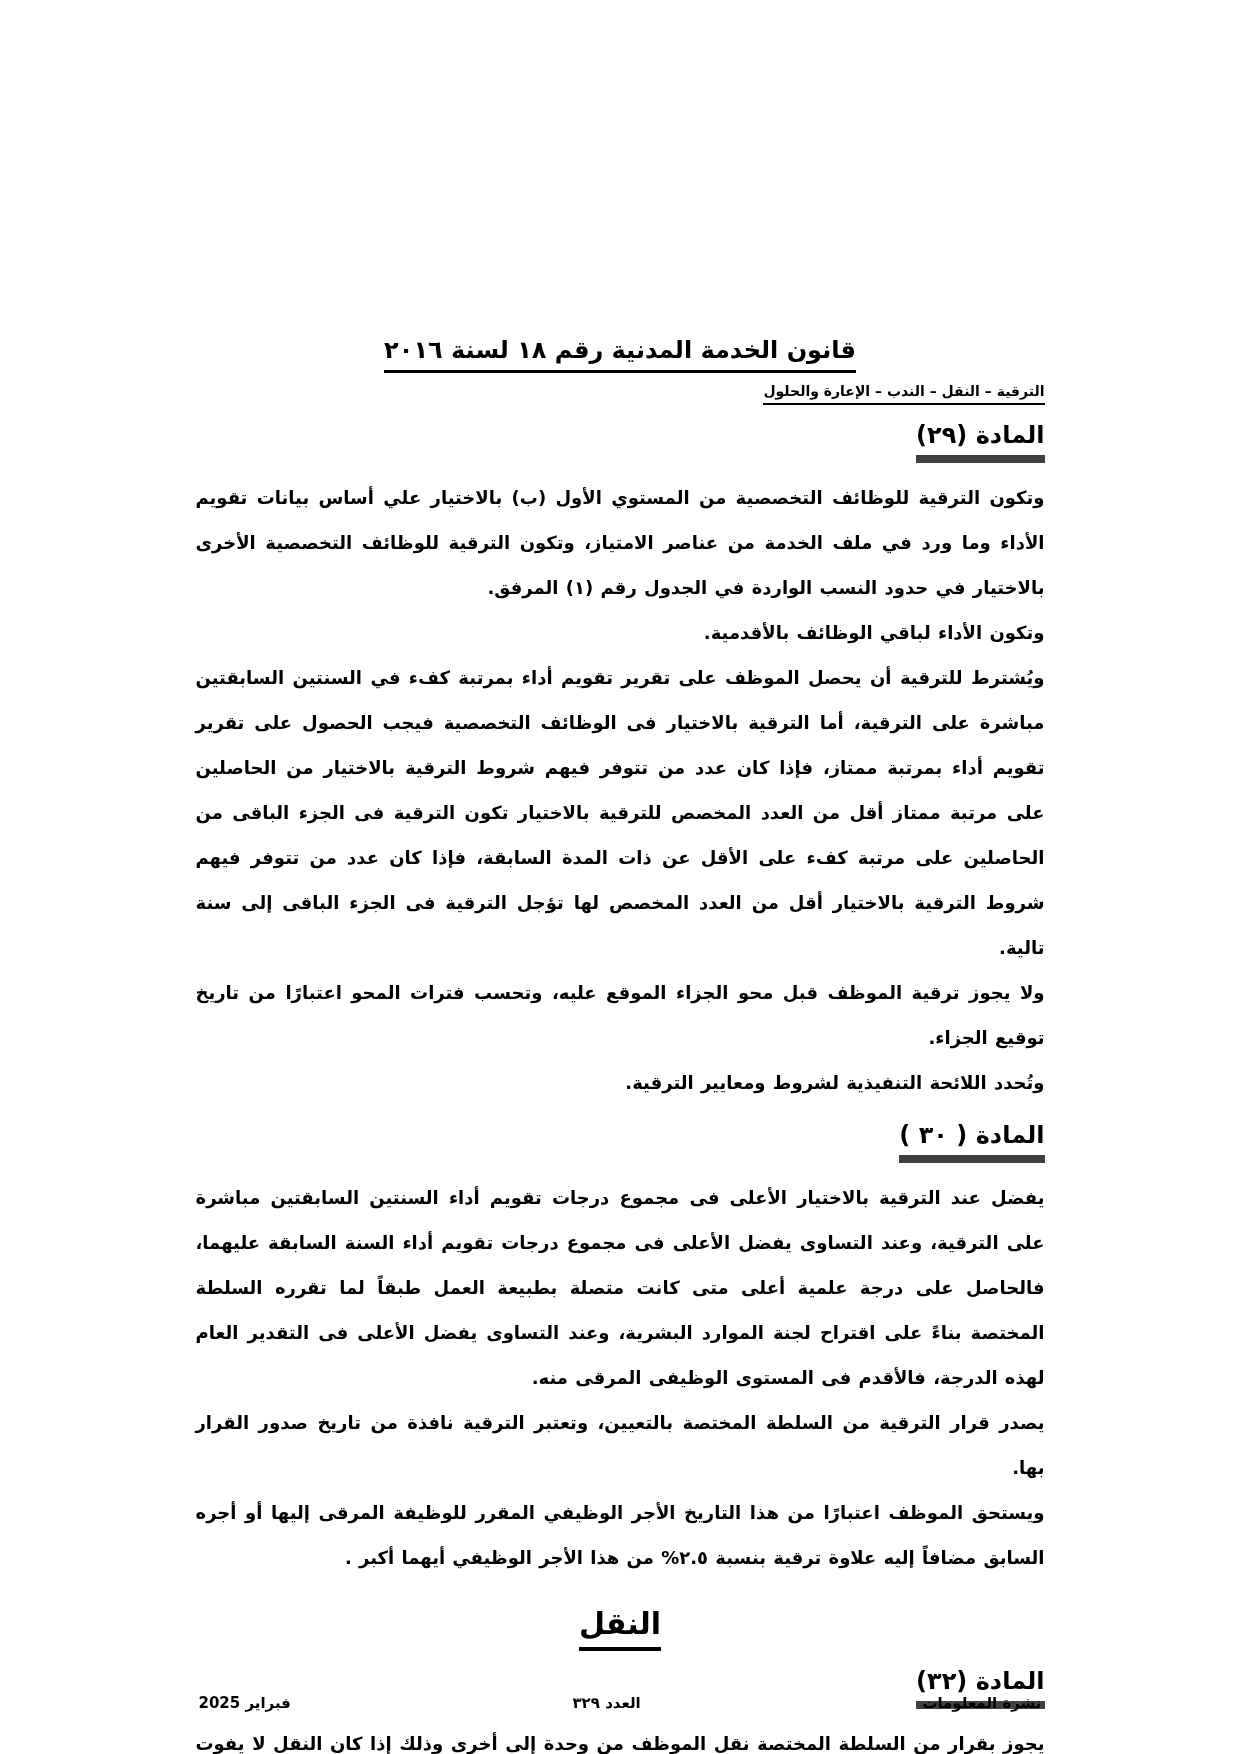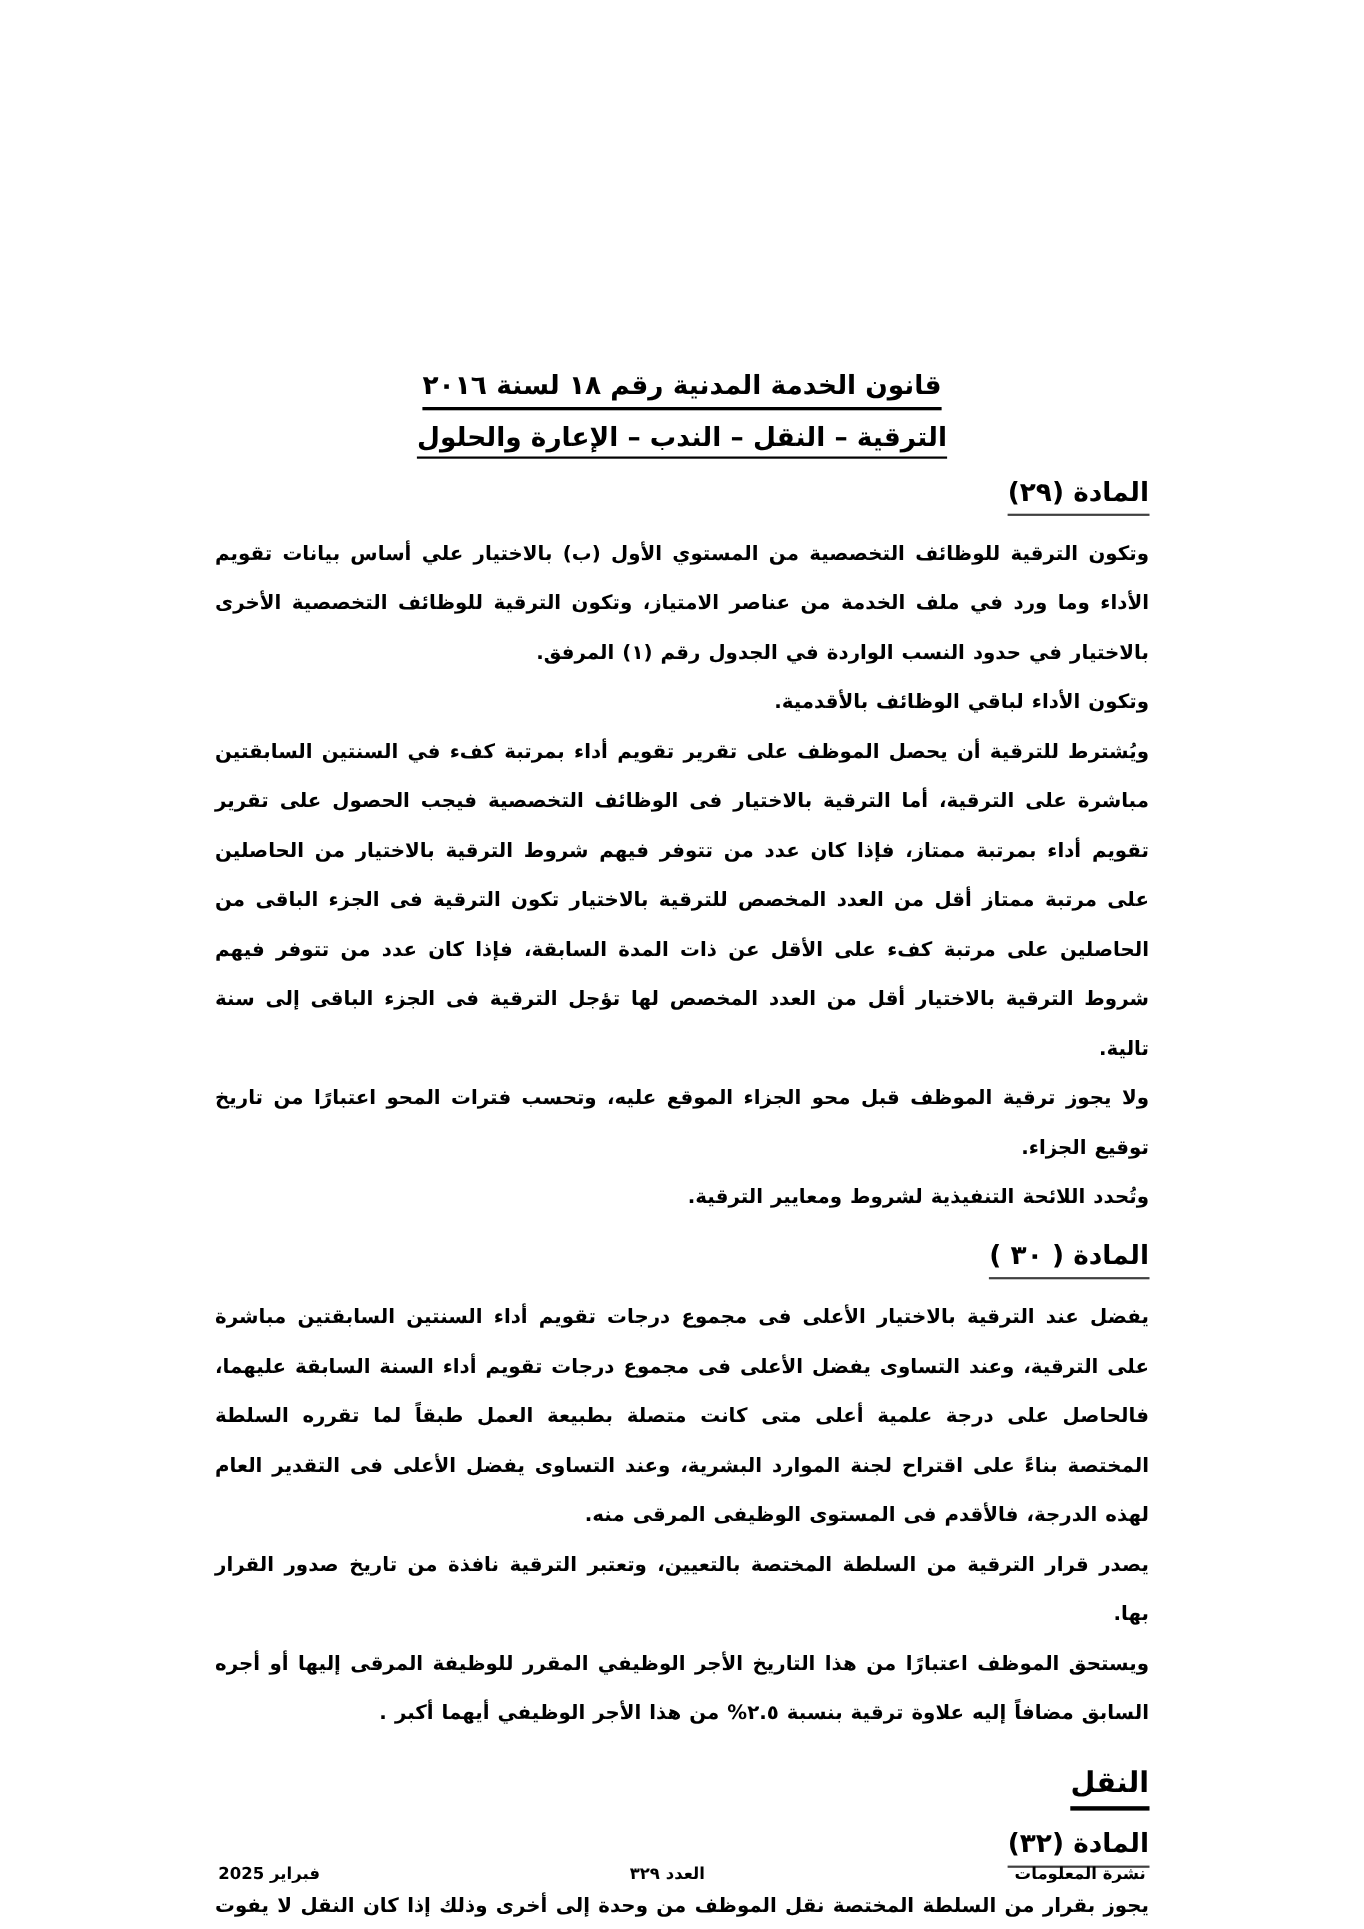--- a/index.html
+++ b/index.html
@@ -32,45 +32,44 @@
     padding-bottom: 6px;
   }
   .chapter-title {
     text-align: center;
     font-size: 31px;
     font-weight: bold;
     margin: 6px 0 8px 0;
     letter-spacing: 1px;
   }
   .doc-subtitle {
-    text-align: center;
-    font-size: 24px;
+    font-size: 14px;
     font-weight: bold;
     margin: 8px 0 4px 0;
   }
   .doc-subtitle .u {
     display: inline-block;
     border-bottom: 2px solid #000;
     padding-bottom: 4px;
   }
   .article-heading {
     font-size: 24px;
     font-weight: bold;
     text-align: right;
     margin: 16px 0 12px 0;
   }
   .article-heading .u {
     display: inline-block;
-    border-bottom: 2px solid #404040;
+    border-bottom: 8px solid #404040;
     padding-bottom: 6px;
   }
   .transfer-heading {
-    font-size: 26px;
+    font-size: 30px;
     font-weight: bold;
-    text-align: right;
+    text-align: center;
     margin: 26px 0 6px 0;
   }
   .transfer-heading .u {
     display: inline-block;
     border-bottom: 4px solid #000;
     padding-bottom: 6px;
   }
   p.body-par {
     font-size: 18px;
     font-weight: bold;

